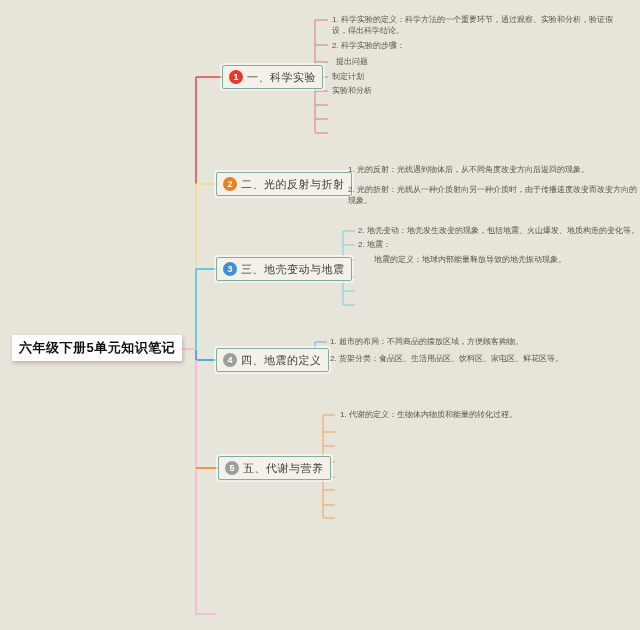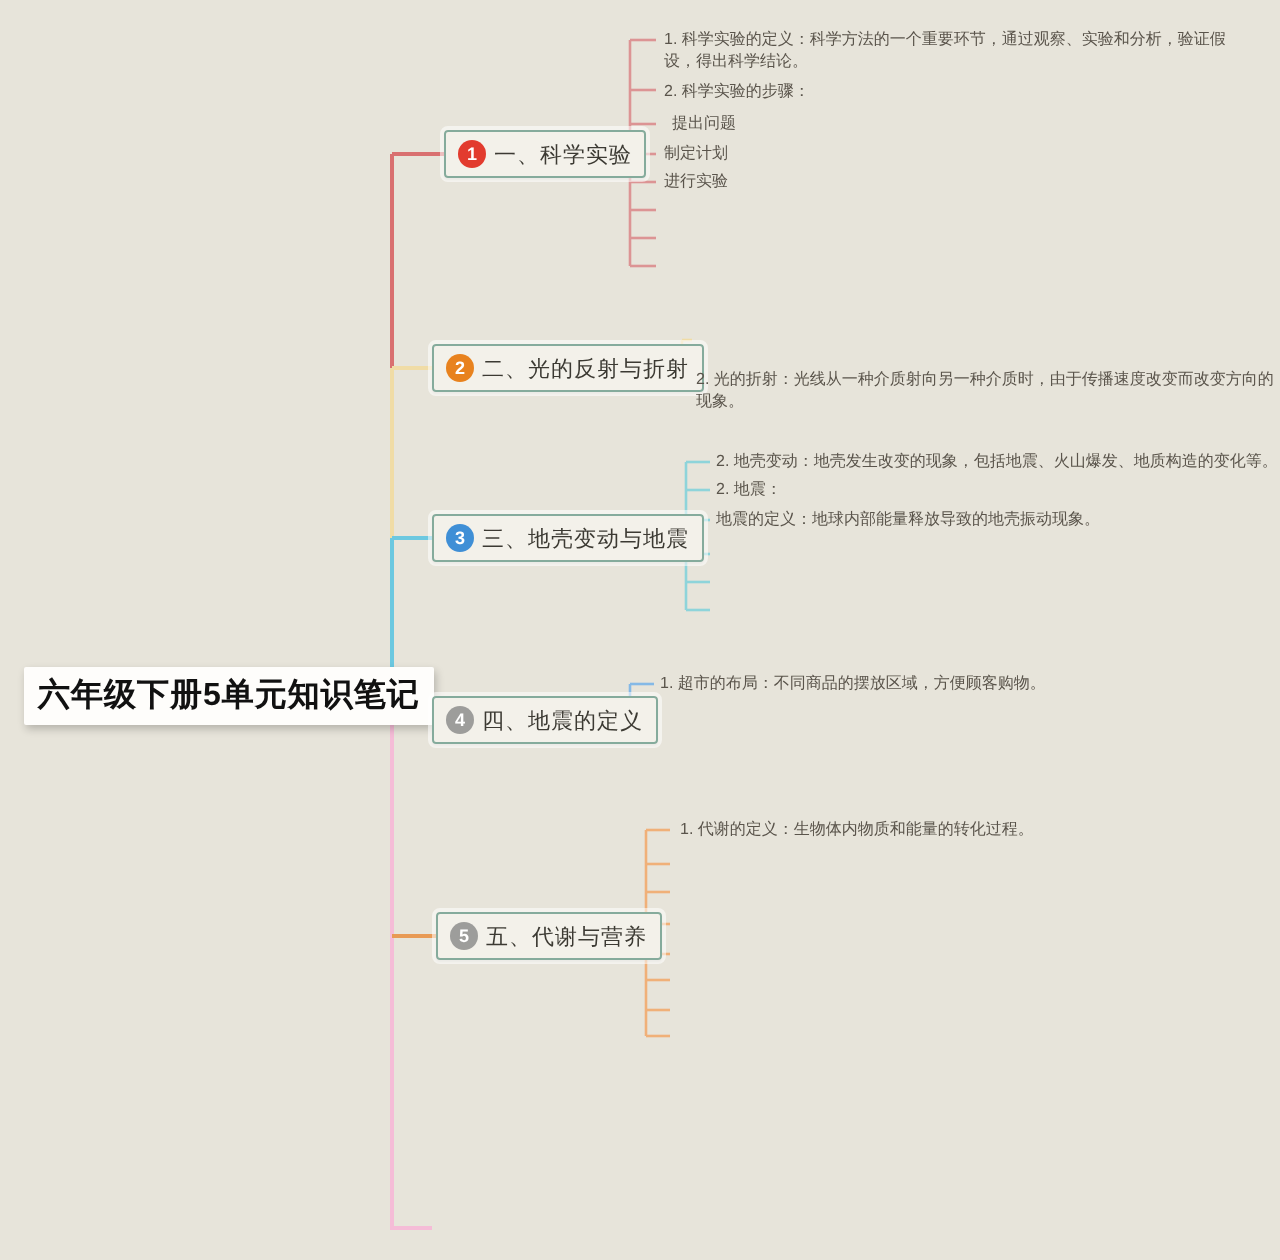--- a/index.html
+++ b/index.html
@@ -34,21 +34,21 @@
     display:inline-flex;align-items:center;justify-content:center;
     width:14px;height:14px;border-radius:50%;
     color:#fff;font-size:9px;font-weight:bold;
     flex:0 0 auto;
   }
   .root{
     position:absolute;z-index:2;
     transform:translateY(-50%);
     background:#fefdfb;
     padding:4px 7px;
-    font-size:16px;font-weight:bold;color:#111;
+    font-size:13px;font-weight:bold;color:#111;
     letter-spacing:.5px;white-space:nowrap;
     box-shadow:1px 2px 4px rgba(0,0,0,.22);
     border-radius:1px;
   }
   .note{
     position:absolute;z-index:2;
     font-size:8px;line-height:11px;color:#5a544b;
     white-space:nowrap;
   }
   .note.wrap{white-space:normal;}
@@ -156,25 +156,27 @@
   </div>
   <div class="node" style="left:218px;top:468px">
     <span class="badge" style="background: rgb(157, 157, 155);">5</span>
     <span class="label">五、代谢与营养</span>
   </div>
 
   <div class="note wrap" style="left:332px;top:14px;width:296px">1. 科学实验的定义：科学方法的一个重要环节，通过观察、实验和分析，验证假设，得出科学结论。</div>
   <div class="note" style="left:332px;top:40px">2. 科学实验的步骤：</div>
   <div class="note" style="left:336px;top:56px">提出问题</div>
   <div class="note" style="left:332px;top:71px">制定计划</div>
-  <div class="note" style="left:332px;top:85px">进行实验</div>
+  <div class="note" style="left:332px;top:85px">实验和分析</div>
 
+  <div class="note" style="left:348px;top:164px">1. 光的反射：光线遇到物体后，从不同角度改变方向后返回的现象。</div>
   <div class="note wrap" style="left:348px;top:184px;width:292px">2. 光的折射：光线从一种介质射向另一种介质时，由于传播速度改变而改变方向的现象。</div>
 
   <div class="note" style="left:358px;top:225px">2. 地壳变动：地壳发生改变的现象，包括地震、火山爆发、地质构造的变化等。</div>
   <div class="note" style="left:358px;top:239px">2. 地震：</div>
-  <div class="note" style="left:358px;top:254px">地震的定义：地球内部能量释放导致的地壳振动现象。</div>
+  <div class="note" style="left:374px;top:254px">地震的定义：地球内部能量释放导致的地壳振动现象。</div>
 
   <div class="note" style="left:330px;top:336px">1. 超市的布局：不同商品的摆放区域，方便顾客购物。</div>
+  <div class="note" style="left:330px;top:353px">2. 货架分类：食品区、生活用品区、饮料区、家电区、鲜花区等。</div>
 
   <div class="note" style="left:340px;top:409px">1. 代谢的定义：生物体内物质和能量的转化过程。</div>
 
 </div>
 
 </body></html>

